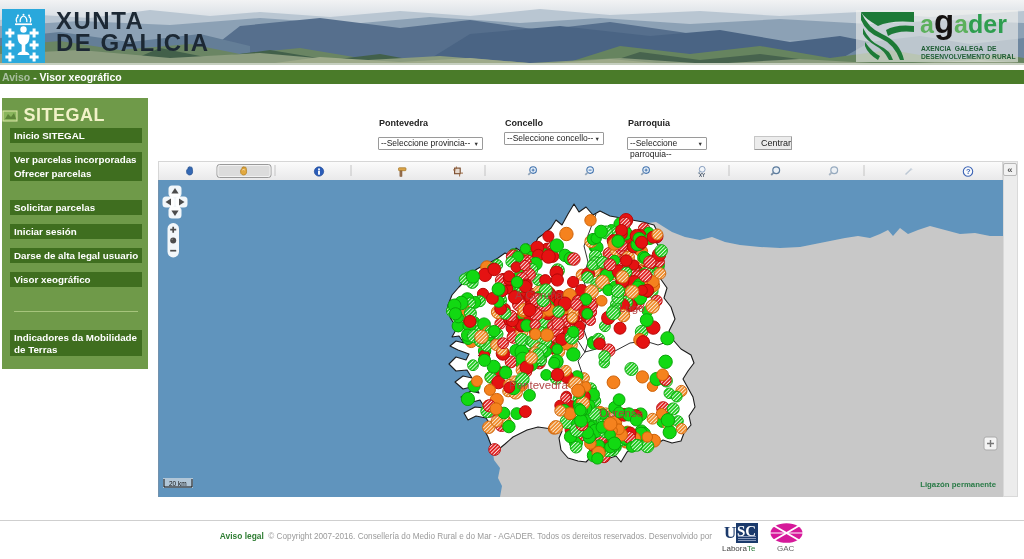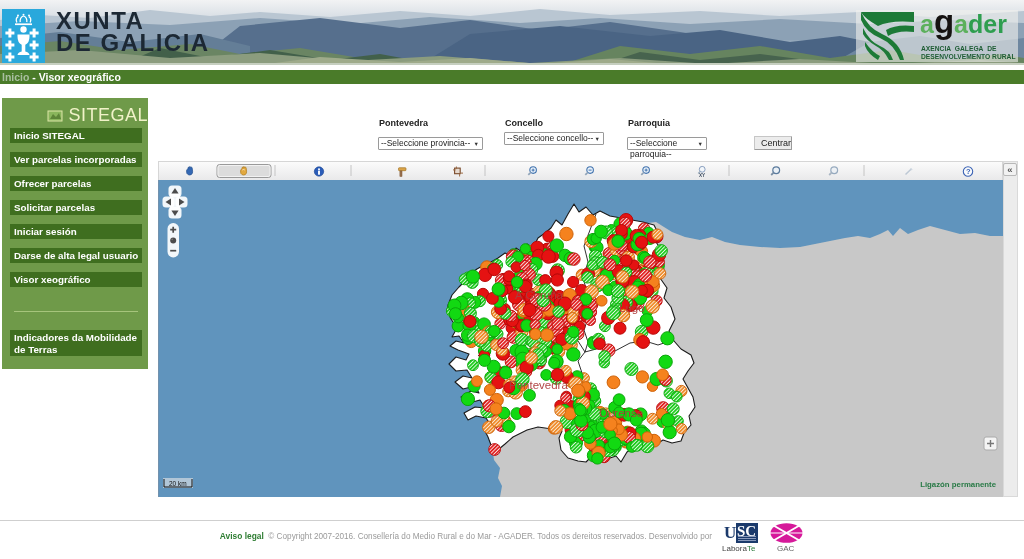--- a/index.html
+++ b/index.html
@@ -1,20 +1,20 @@
 <!DOCTYPE html>
 <html lang="gl"><head><meta charset="utf-8"><title>SITEGAL - Visor xeográfico</title>
 <style>
 *{margin:0;padding:0;box-sizing:border-box}
 body{width:1024px;height:559px;background:#fff;font-family:"Liberation Sans",sans-serif;position:relative;overflow:hidden}
 #hdr{position:absolute;left:0;top:0;width:1024px;height:65px}
 #crumb{position:absolute;left:0;top:70px;width:1024px;height:14px;background:#4a7b29;font-size:10.5px;font-weight:bold;line-height:14px;color:#fff}
 #crumb .ini{color:#a9bfa0;padding-left:2px}
 #side{position:absolute;left:2px;top:98px;width:146px;height:271px;background:#6f9a49}
-#side .ttl{position:absolute;left:0;top:7px;width:146px;text-align:right;color:#f1f2c8;font-size:18px;font-weight:normal;letter-spacing:0.5px}
+#side .ttl{position:absolute;left:0;top:7px;width:146px;text-align:left;color:#f1f2c8;font-size:18px;font-weight:bold;letter-spacing:0.5px}
 #side .btn{position:absolute;left:8px;width:132px;background:#3f6e1f;color:#fff;font-size:9.8px;font-weight:bold;padding:0 0 0 4px;height:15px;line-height:15px;white-space:nowrap}
 #side .btn2{position:absolute;left:8px;width:132px;background:#3f6e1f;color:#fff;font-size:9.8px;font-weight:bold;padding:2px 0 0 4px;height:26px;line-height:11.5px}
 #side .sep{position:absolute;left:12px;top:213px;width:124px;height:1px;background:#a6c47c}
 .flbl{position:absolute;font-size:9px;font-weight:bold;color:#222}
 .fsel{position:absolute;height:13px;background:#fff;border:1px solid #9a9a9a;border-radius:1px;font-size:8.5px;color:#222;line-height:11px;padding-left:2px}
 .fsel .ar{position:absolute;right:3px;top:3px;font-size:5.5px;line-height:6px;color:#333}
 #centrar{position:absolute;left:754px;top:136px;width:38px;height:14px;background:#ececec;border:1px solid #9a9a9a;border-top-color:#c6c6c6;border-left-color:#c6c6c6;border-radius:1px;font-size:9px;color:#222;text-align:right;line-height:12px}
 #tbar{position:absolute;left:158px;top:161px;width:845px;height:19px;background:linear-gradient(#fbfbfb,#e9e9ea);border:1px solid #d6d6d6;border-bottom:none}
 #rstrip{position:absolute;left:1003px;top:161px;width:15px;height:336px;background:#ececec;border:1px solid #d9d9d9}
 #collapse{position:absolute;left:1003px;top:163px;width:14px;height:13px;background:#f2f2f2;border:1px solid #b8b8b8;border-radius:2px;color:#555;font-size:9.5px;font-weight:bold;text-align:center;line-height:11px}
@@ -77,29 +77,29 @@
 <svg style="position:absolute;left:860px;top:12px" width="54" height="49" viewBox="0 0 54 49">
  <path d="M1,0 L54,0 L54,10 Q30,8 18,14 Q4,6 1,0 Z" fill="#1d7a37"></path>
  <path d="M1,0 Q8,16 22,22 Q40,30 44,48 L40,48 Q34,32 20,26 Q6,20 1,8 Z" fill="#1d7a37"></path>
  <path d="M3,16 Q10,30 20,34 Q30,38 33,48 L29,48 Q24,38 16,34 Q6,28 3,22 Z" fill="#1d7a37"></path>
  <path d="M5,30 Q12,40 20,44 L18,48 Q8,42 5,34 Z" fill="#1d7a37"></path>
  <path d="M54,14 Q36,12 26,18 L28,24 Q38,18 54,20 Z" fill="#1d7a37"></path>
 </svg>
 <div style="position:absolute;left:920px;top:9px;font-weight:bold;font-size:25px;color:#5cb05c;line-height:25px">a<span style="color:#151210;font-size:33px">g</span>a<span style="color:#2e9e4f">der</span></div>
 <div style="position:absolute;left:921px;top:45px;width:97px;font-weight:bold;font-size:6.7px;color:#1d5c33;line-height:7.5px">AXENCIA&nbsp;&nbsp;GALEGA&nbsp;&nbsp;DE<br>DESENVOLVEMENTO&nbsp;RURAL</div>
 </div>
-<div id="crumb"><span class="ini">Inicio</span> - Visor xeográfico</div>
+<div id="crumb"><span class="ini">Aviso</span> - Visor xeográfico</div>
 <div id="side">
  <div class="ttl"><svg width="16" height="14" viewBox="0 0 16 14" style="vertical-align:-2px">
         <rect x="1" y="2" width="14" height="10" fill="#8ab55c" stroke="#dde6a8" stroke-width="1"></rect>
         <path d="M3,10 L6,5 L9,8 L12,4 L14,10 Z" fill="#5d8438"></path>
       </svg> SITEGAL</div>
  <div class="btn" style="top:30px">Inicio SITEGAL</div>
  <div class="btn" style="top:54px">Ver parcelas incorporadas</div>
- <div class="btn" style="top:78px">Ofrecer parcelas</div>
+ <div class="btn" style="top:68px">Ofrecer parcelas</div>
  <div class="btn" style="top:102px">Solicitar parcelas</div>
  <div class="btn" style="top:126px">Iniciar sesión</div>
  <div class="btn" style="top:150px">Darse de alta legal usuario</div>
  <div class="btn" style="top:174px">Visor xeográfico</div>
  <div class="sep"></div>
  <div class="btn2" style="top:232px">Indicadores da Mobilidade de Terras</div>
 </div>
 <div class="flbl" style="left:379px;top:118px">Pontevedra</div>
 <div class="fsel" style="left:378px;top:137px;width:105px">--Seleccione provincia--<span class="ar">▼</span></div>
 <div class="flbl" style="left:505px;top:118px">Concello</div>

